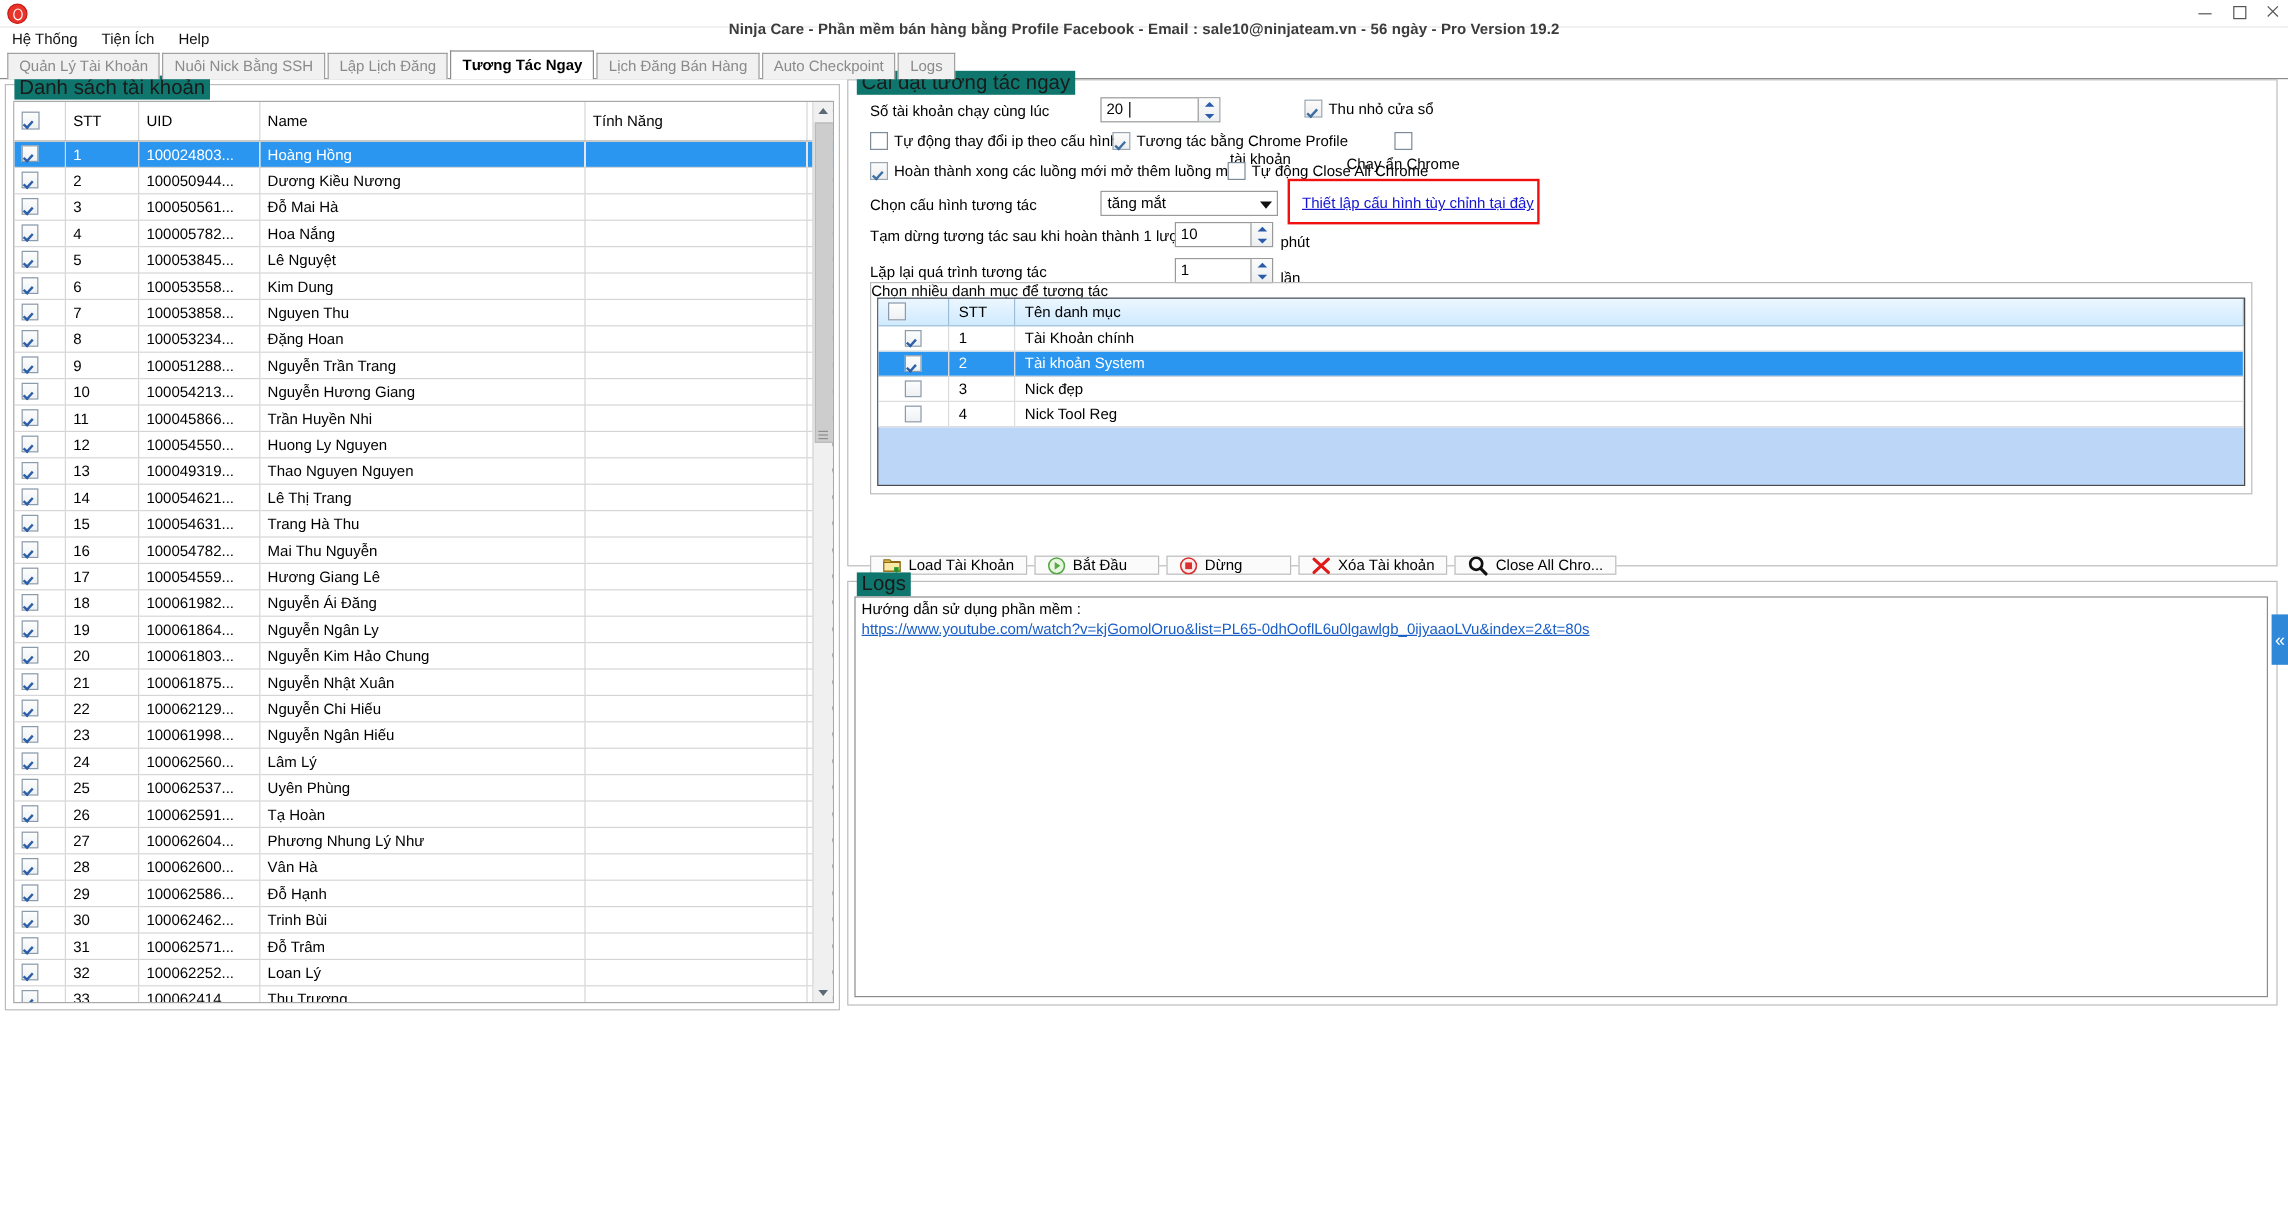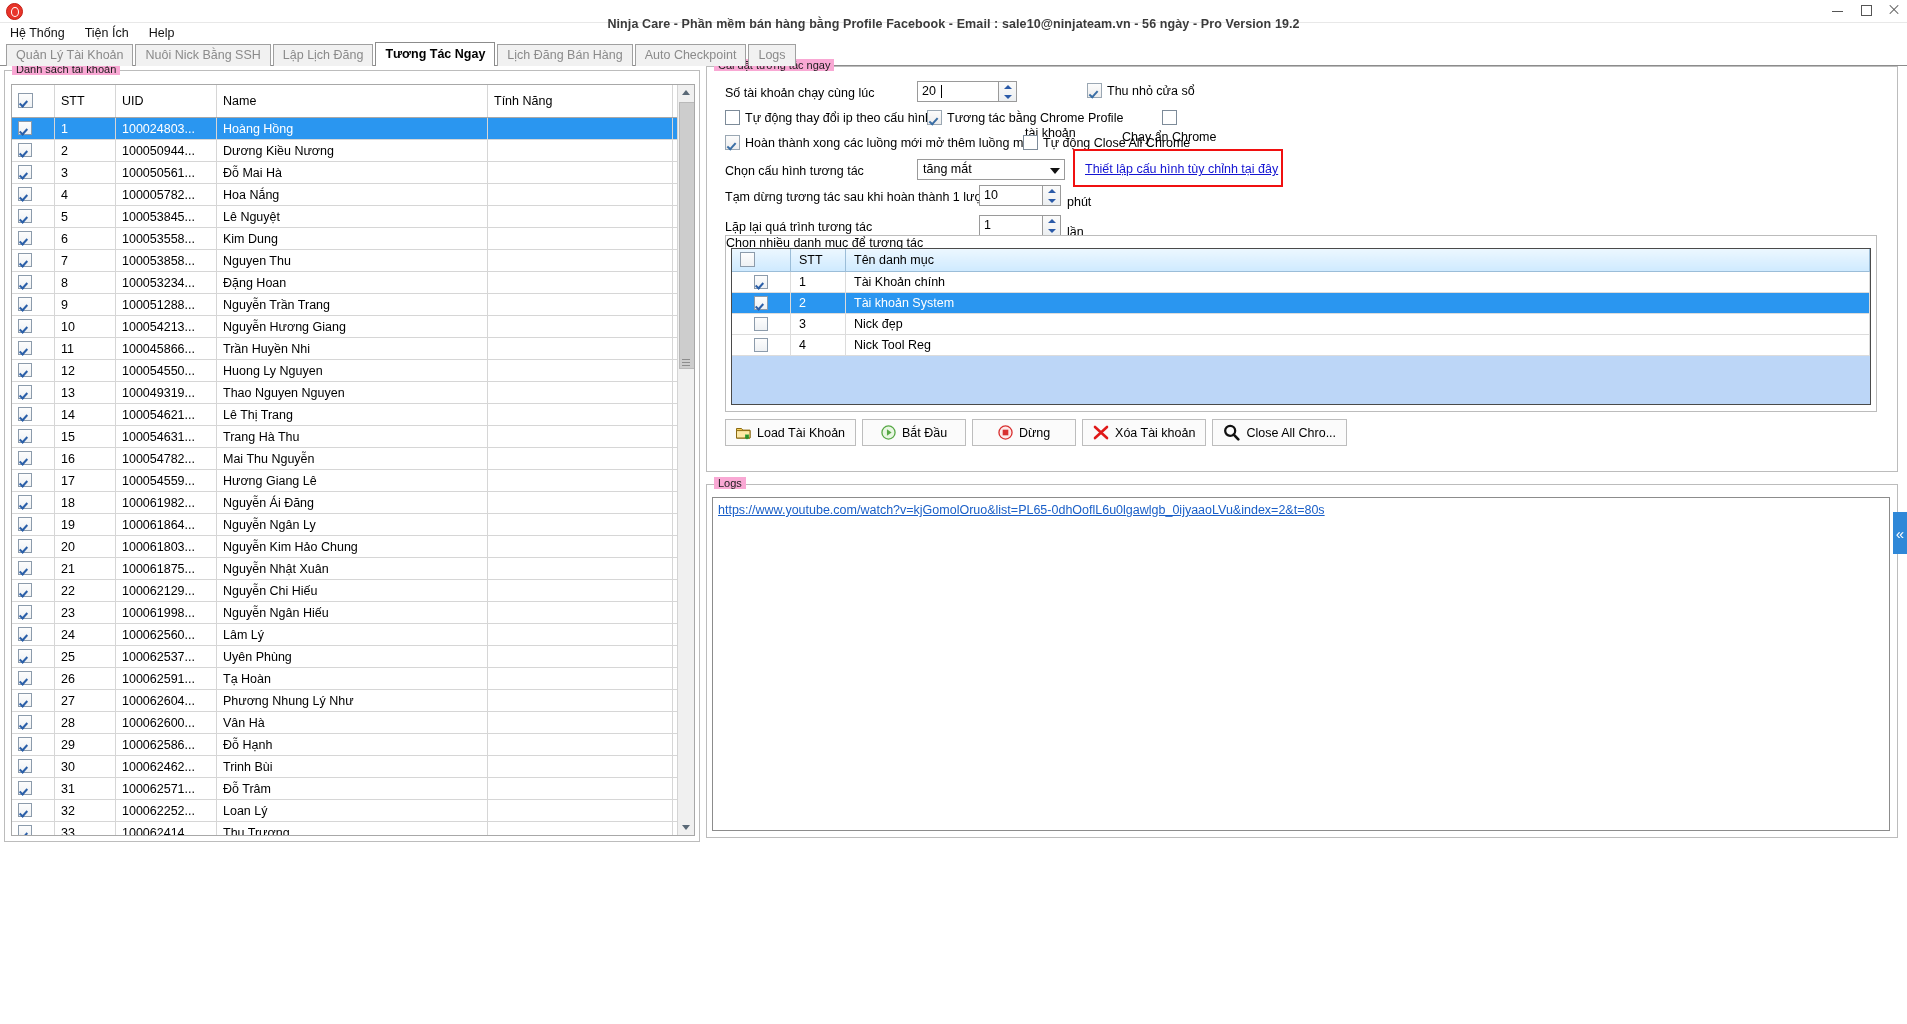--- a/index.html
+++ b/index.html
@@ -54,22 +54,22 @@
     margin-right:2px;cursor:default;
   }
   .tab.active{
     background:#fff;color:#000;font-weight:bold;height:23px;line-height:23px;
     border-color:#8c8c8c;
   }
 
   
   .group{position:absolute;border:1px solid #bcbcbc;}
   .group > .legend{
-    position:absolute;top:-8px;left:7px;background:#f9a8d4;padding:0 4px;
-    font-size:11px;color:#1a1a1a;
+    position:absolute;top:-8px;left:7px;background:#0f766e;padding:0 4px;
+    font-size:17px;color:#1a1a1a;
   }
 
   
   #left-panel{left:4px;top:70px;width:694px;height:770px;}
   .grid-wrap{
     position:absolute;left:6px;top:13px;width:682px;height:750px;
     border:1px solid #a8a8a8;background:#fff;overflow:hidden;
   }
   table.grid{border-collapse:collapse;width:100%;table-layout:fixed;}
   table.grid th{
@@ -185,23 +185,23 @@
     border-right:1px solid #dcdcdc;border-bottom:1px solid #dcdcdc;
     font-size:12.5px;padding:1px 8px;height:18px;background:#fff;
   }
   table.cat tr.sel td{background:#2a96f0;color:#fff;}
   .cc-chk{width:42px;text-align:center;}
   .cc-stt{width:38px;}
 
   
   .btnrow{position:absolute;left:18px;top:352px;display:flex;gap:6px;}
   .abtn{
-    height:27px;min-width:104px;border:1px solid #bdbdbd;background:#fbfbfb;
-    display:flex;align-items:center;justify-content:center;gap:6px;
-    font-size:12.5px;padding:0 10px;cursor:pointer;box-sizing:border-box;color:#000;
+    height:16px;min-width:104px;border:1px solid #bdbdbd;background:#fbfbfb;
+    display:flex;align-items:center;gap:6px;
+    font-size:12.5px;padding:0 10px;cursor:pointer;box-sizing:border-box;color:#000;margin-top:44px;
   }
 
   
   #logs-group{left:706px;top:484px;width:1190px;height:352px;}
   .logbox{
     position:absolute;left:5px;top:12px;width:1178px;height:334px;
     border:1px solid #8c8c8c;background:#fff;overflow:hidden;
     font-size:12.5px;padding:3px 5px;box-sizing:border-box;
   }
   .loglink{color:#1a5fc8;text-decoration:underline;cursor:pointer;display:block;margin-top:2px;word-break:break-all;}
@@ -691,17 +691,18 @@
         <path d="M11.4 11.2 L16.2 16.2" stroke="#111" stroke-width="2.8" stroke-linecap="round"></path>
       </svg>
       <span>Close All Chro...</span>
     </div>
   </div>
 </div>
 
 <div class="group" id="logs-group">
   <div class="legend">Logs</div>
   <div class="logbox">
+    <div>Hướng dẫn sử dụng phần mềm :</div>
     <span class="loglink">https://www.youtube.com/watch?v=kjGomolOruo&amp;list=PL65-0dhOoflL6u0lgawlgb_0ijyaaoLVu&amp;index=2&amp;t=80s</span>
   </div>
 </div>
 
 <div class="collapse-tab">«</div>
 
 </body></html>

